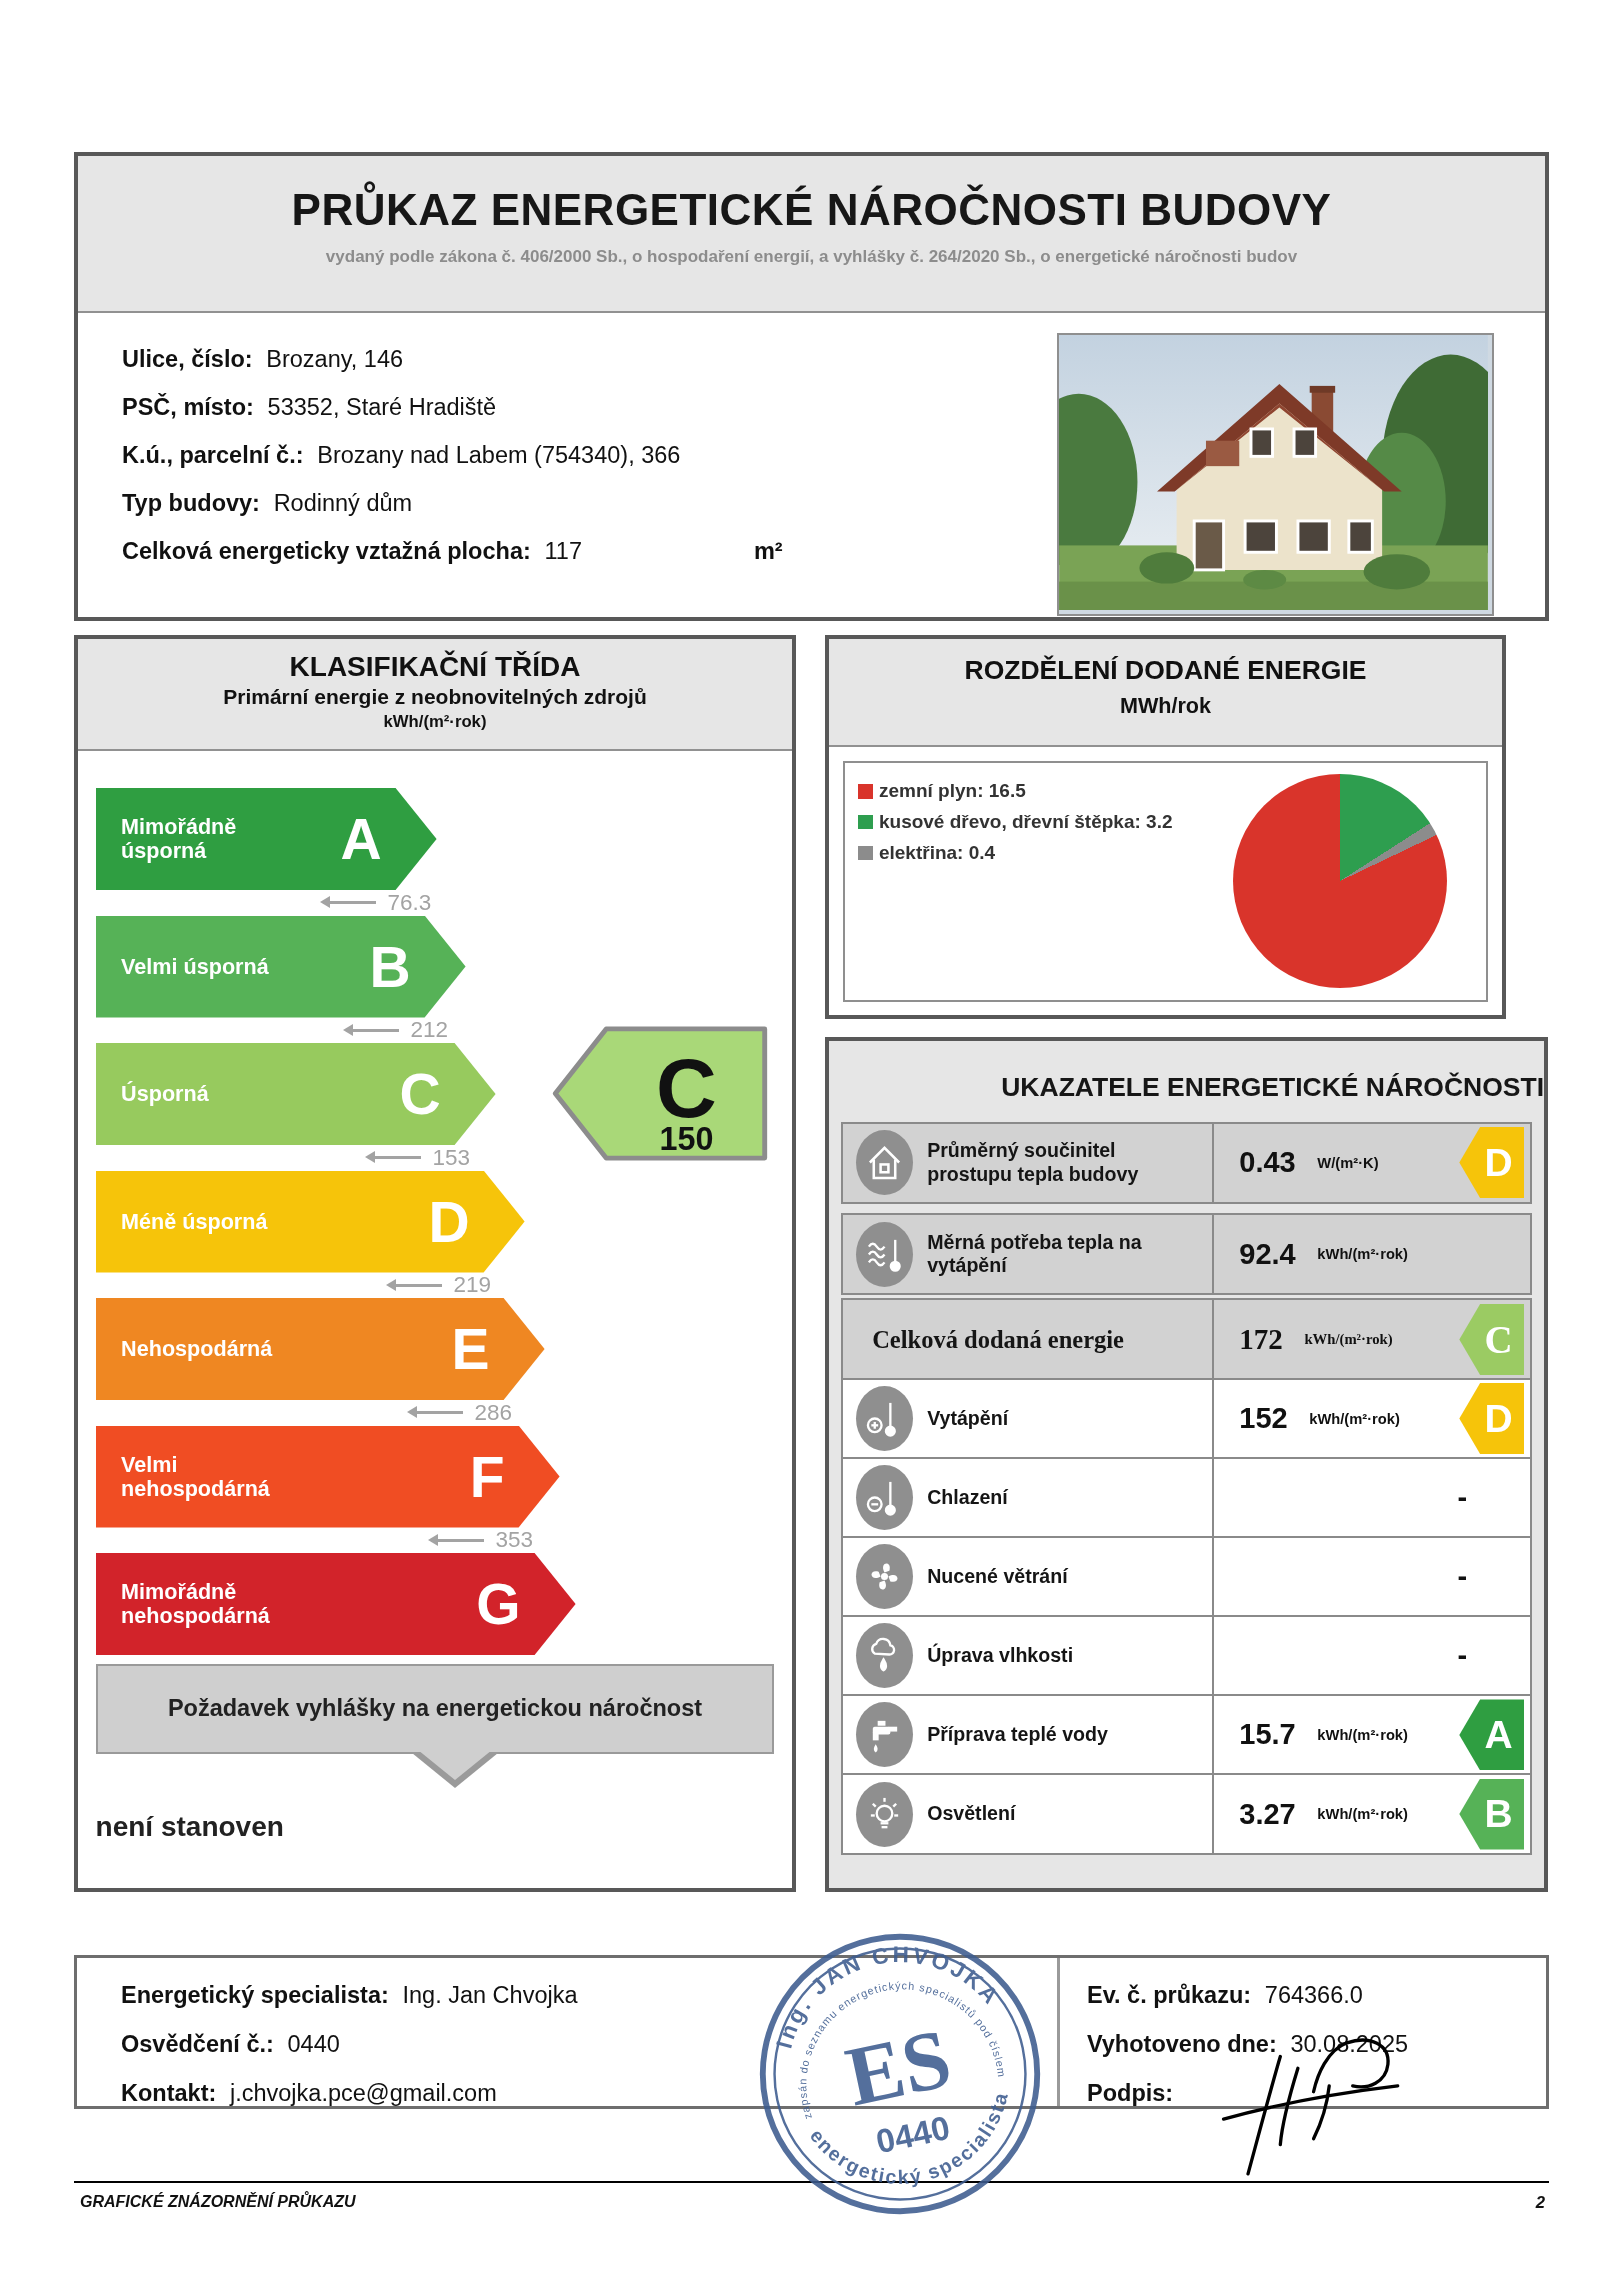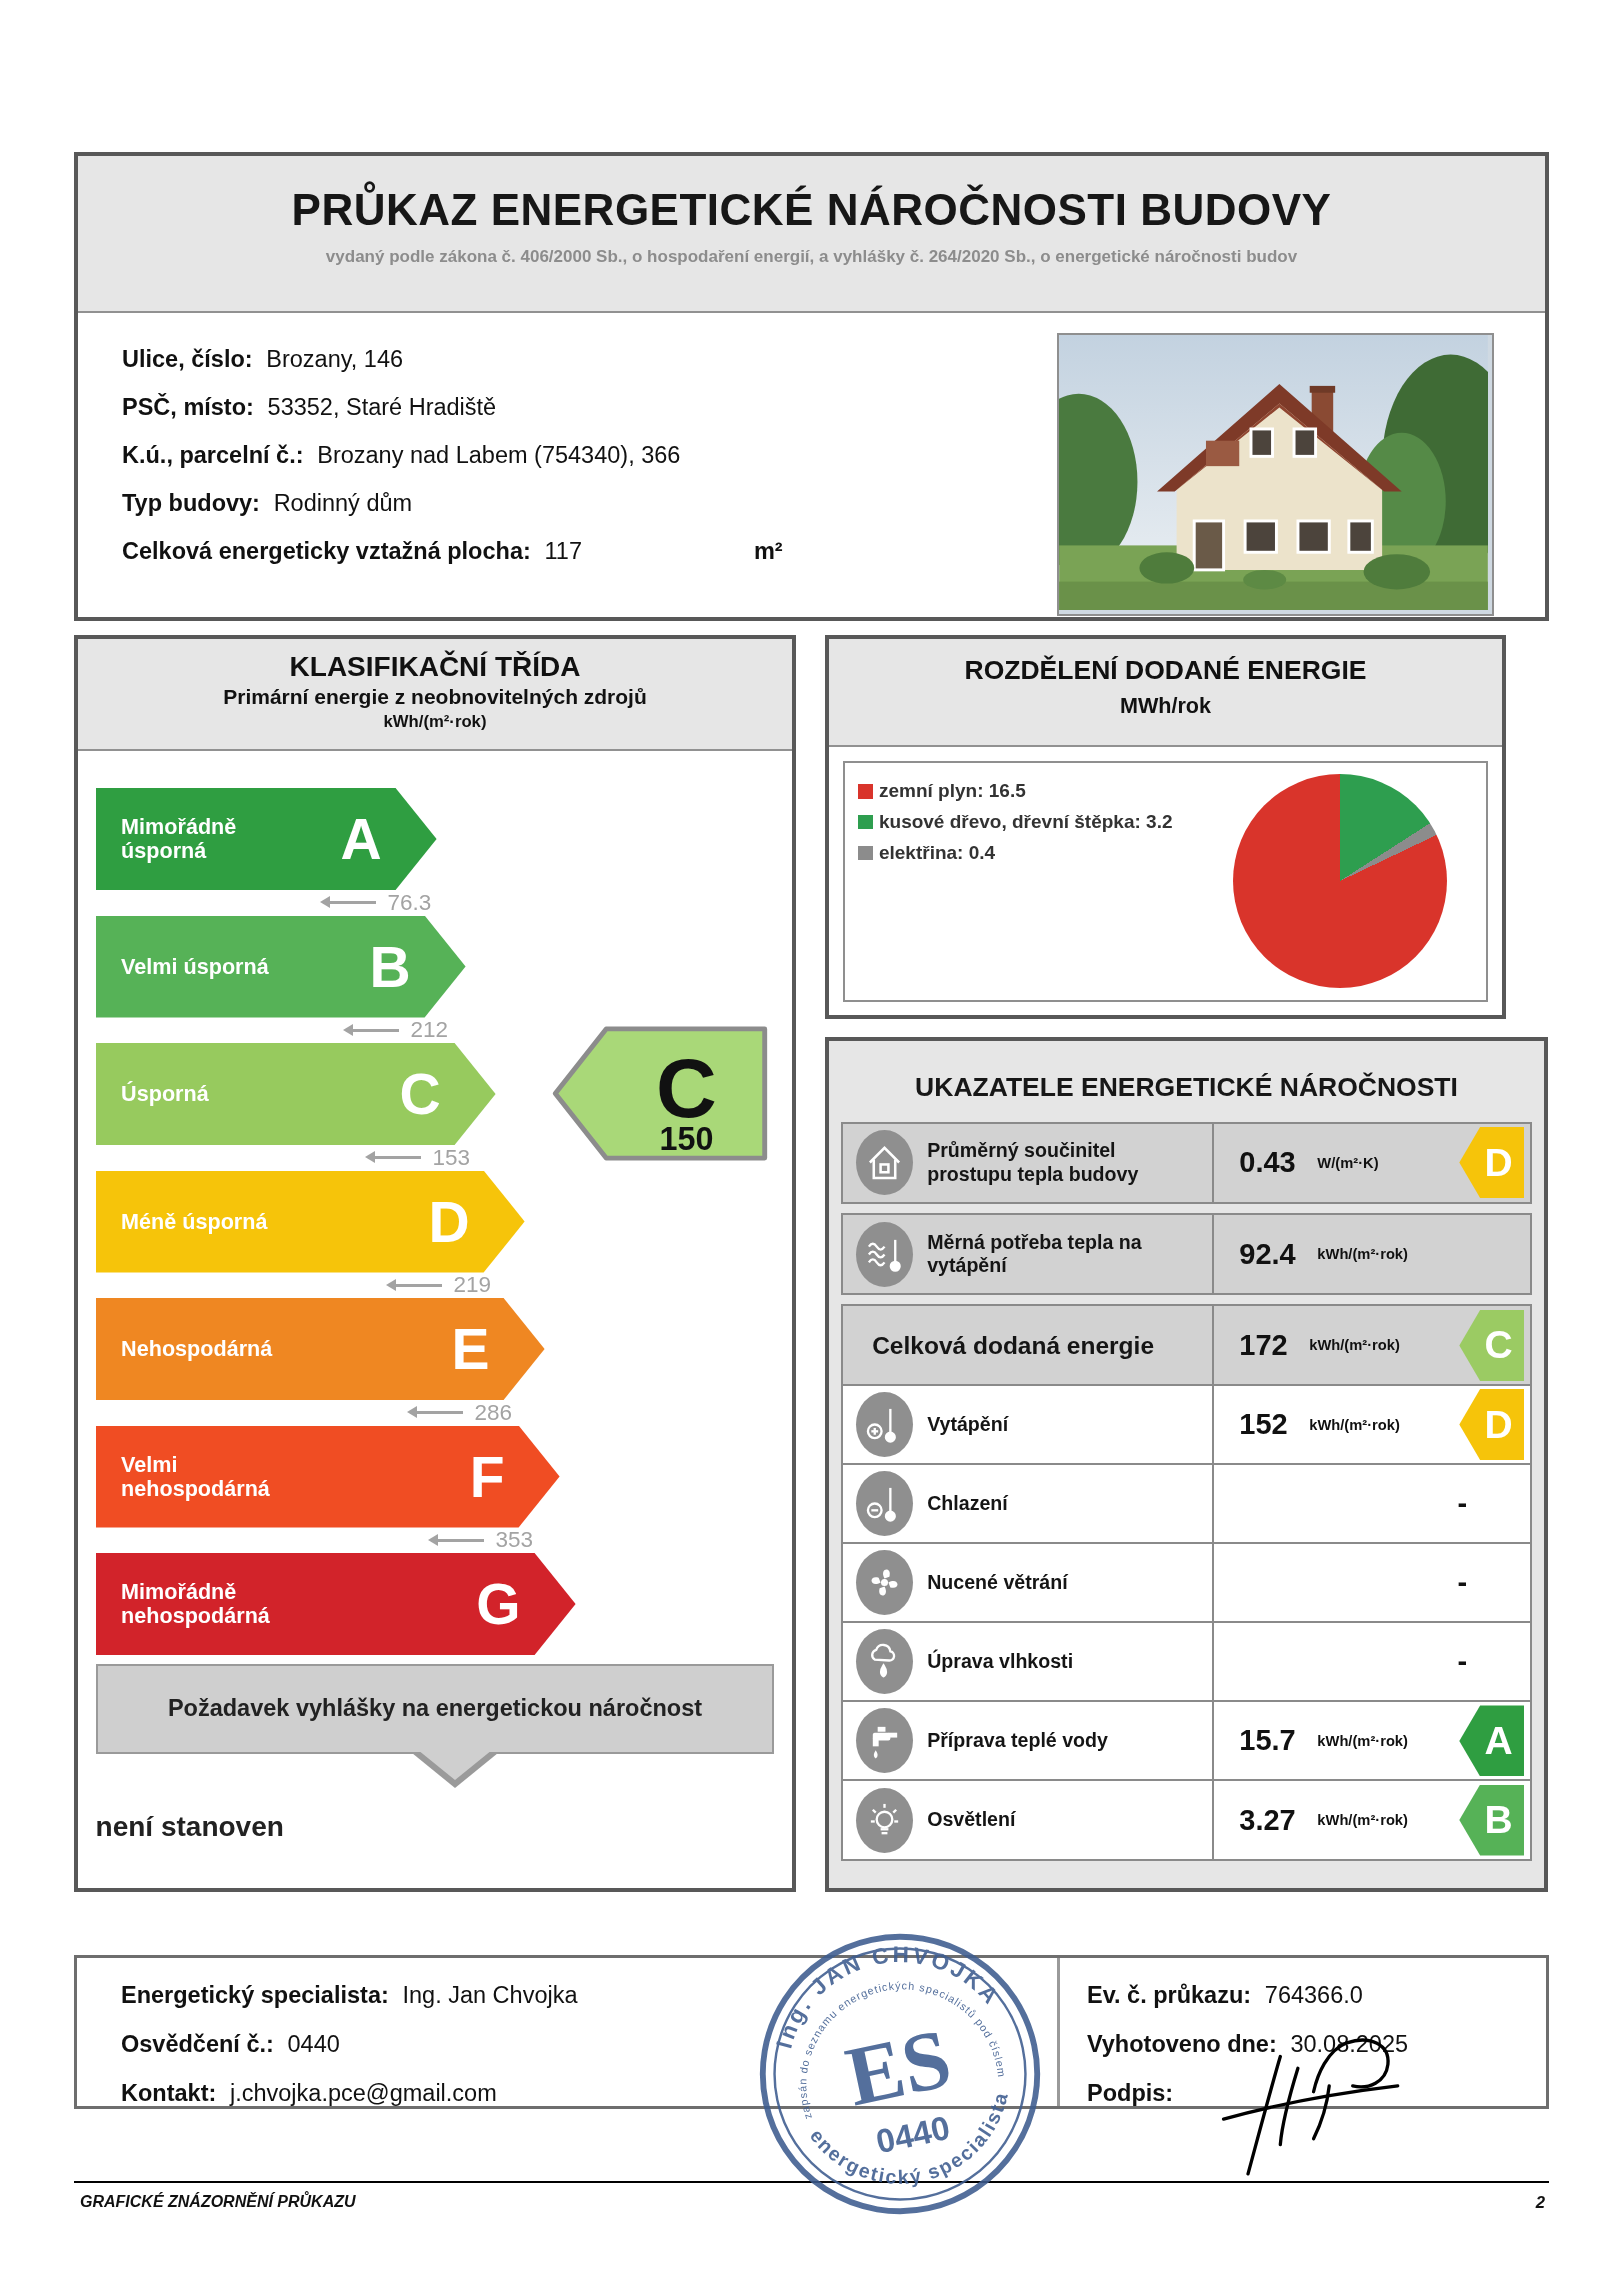--- a/index.html
+++ b/index.html
@@ -60,27 +60,27 @@
   .pie-inner{margin:13.7px;border:2.9px solid #8f8f8f;height:241px;box-sizing:border-box;
              display:flex;align-items:flex-start;}
   .legend{flex:1;padding:17.6px 0 0 13.7px;}
   .legend-item{display:flex;align-items:center;gap:5.9px;margin-bottom:8.8px;}
   .swatch{width:14.7px;height:14.7px;flex:none;}
   .legend-label{font-size:19px;font-weight:700;color:#333;}
   .pie{width:214px;height:214px;border-radius:50%;margin:11.8px 39px 0 0;flex:none;}
 
   
   .ind-panel{left:825px;top:1037px;width:723px;height:855px;background:#e6e6e6;}
-  .ind-title{padding-top:31px;text-align:center;font-size:26.5px;font-weight:800;color:#171717;}
+  .ind-title{padding-top:31px;text-align:right;font-size:26.5px;font-weight:800;color:#171717;}
   .ind-rows{margin:18.6px 11.8px 0;}
   .ind-row{position:relative;display:flex;height:82px;box-sizing:border-box;
            border:2.9px solid #8a8a8a;background:#fff;}
   .ind-row.grey{background:#d2d2d2;}
   .ind-row.gap10{margin-top:9.8px;}
-  .ind-row.gap18{margin-top:9px;}
+  .ind-row.gap18{margin-top:3px;font-family:Liberation Serif, serif;}
   .ind-row.m{margin-top:-2.9px;}
   .cell-l{width:371px;box-sizing:border-box;border-right:2.9px solid #8a8a8a;
           display:flex;align-items:center;gap:13.7px;padding-left:13.7px;flex:none;}
   .cell-l .ind-label{font-weight:800;font-size:19.6px;line-height:1.2;color:#151515;width:235px;}
   .cell-l.noicon .ind-label{font-size:24.5px;width:auto;padding-left:15.7px;}
   .icon-oval{width:57px;height:65px;border-radius:50%;background:#8f8f8f;flex:none;
              display:flex;align-items:center;justify-content:center;}
   .cell-r{flex:1;display:flex;align-items:center;padding-left:25.5px;}
   .ind-value{font-size:29px;font-weight:700;color:#111;}
   .ind-unit{font-size:14.7px;font-weight:700;margin-left:21.6px;color:#111;}

